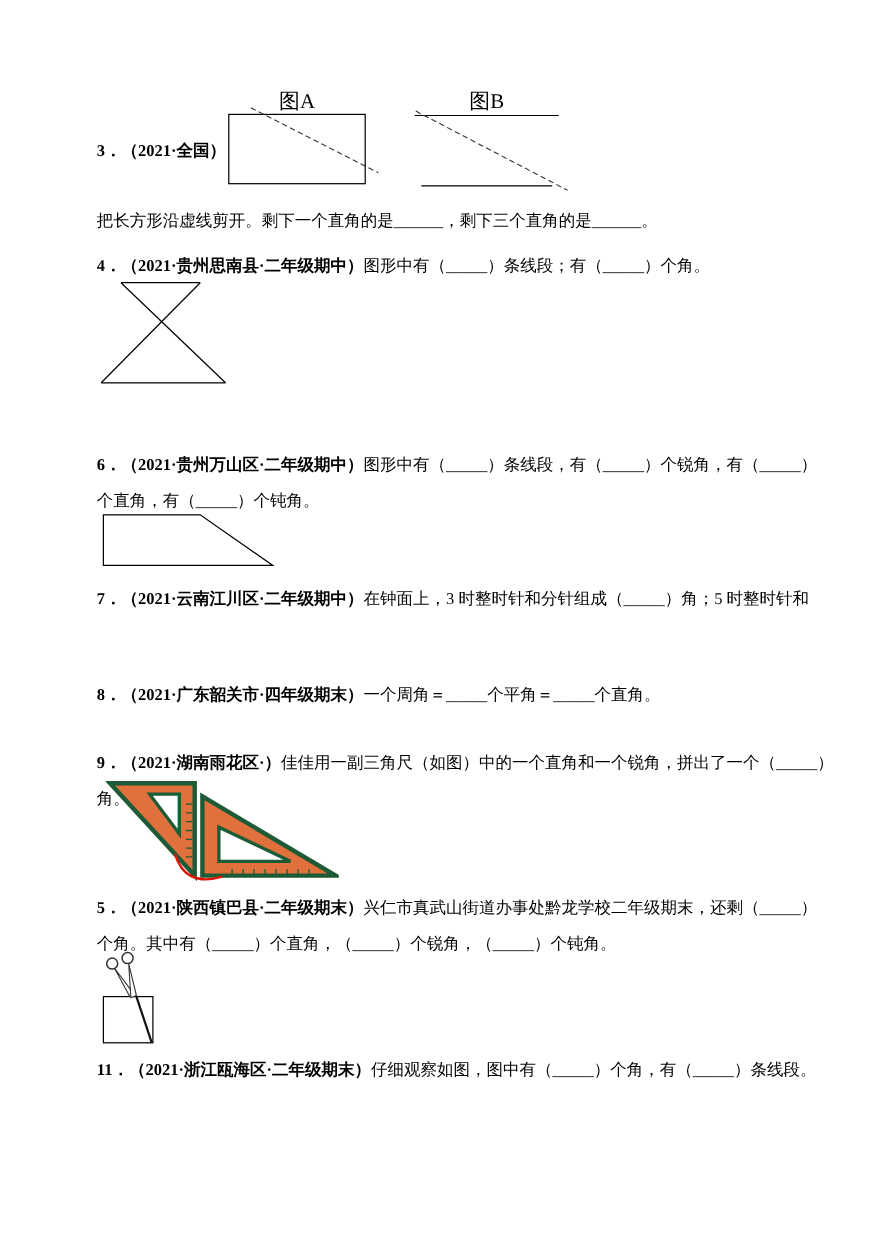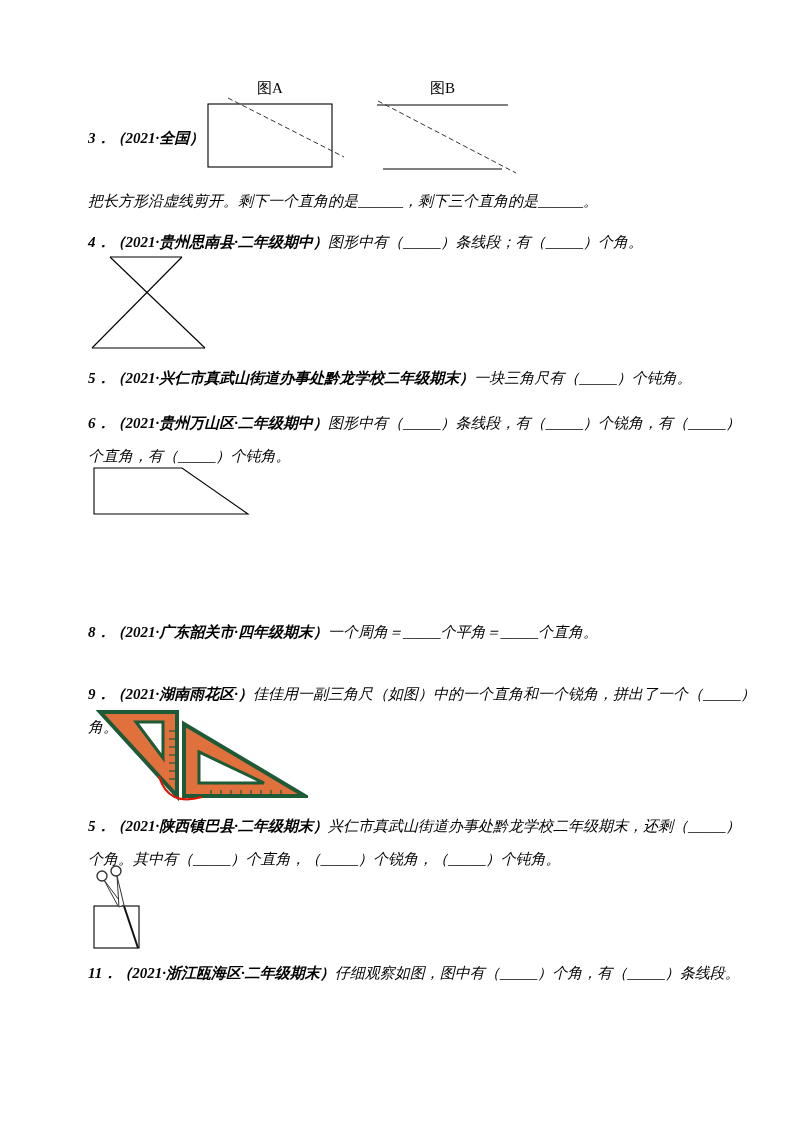--- a/index.html
+++ b/index.html
@@ -2,23 +2,23 @@
 <html style="--ink: #000000; --ruler_fill: #e0703c; --ruler_border: #1d5a36; --arc_red: #dd1606;"><head>
 <meta charset="utf-8">
 <style>
   html,body { margin:0; padding:0; background:#fff; }
   .page {
     position:relative; width:793px; height:1122px; background:#ffffff;
     font-family:"Liberation Serif","DejaVu Serif",serif;
     color:#000; overflow:hidden;
   }
   .q { position:absolute; left:88px; width:660px; font-size:15px; line-height:33px; }
-  .qline { white-space:nowrap;font-style:italic; }
+  .qline { white-space:nowrap; }
   .q b { font-weight:bold; }
-  .fig-label { position:absolute; font-size:15px; text-align:center; }
+  .fig-label { position:absolute; font-size:19px; text-align:center; }
   svg { position:absolute; display:block; }
   .ln   { stroke:#000; stroke-width:1.1; fill:none; }
   .dash { stroke:#333; stroke-width:1; stroke-dasharray:5 3; fill:none; }
   .tri  { fill:var(--ruler_fill); stroke:var(--ruler_border); stroke-width:4; stroke-linejoin:miter; }
   .hole { fill:#ffffff; stroke:var(--ruler_border); stroke-width:3; stroke-linejoin:miter; }
   .tick { stroke:var(--ruler_border); stroke-width:1.2; }
   .arc  { fill:none; stroke:var(--arc_red); stroke-width:2.2; }
   .cut  { stroke:#111; stroke-width:2; }
   .sc   { stroke:#333; stroke-width:1.4; fill:none; }
   .scb  { stroke:#333; stroke-width:1; fill:#fff; }
@@ -53,34 +53,32 @@
     <div class="qline"><b>4．</b><b>（2021·贵州思南县·二年级期中）</b><span>图形中有（_____）条线段；有（_____）个角。</span></div>
   </div>
 
   <svg style="left:88px; top:252px;" width="125" height="102" viewBox="0 0 125 102">
     <line class="ln" x1="22" y1="5" x2="94" y2="5"></line>
     <line class="ln" x1="4" y1="96" x2="117" y2="96"></line>
     <line class="ln" x1="22" y1="5" x2="117" y2="96"></line>
     <line class="ln" x1="94" y1="5" x2="4" y2="96"></line>
   </svg>
 
-  <div class="q" style="top:362px;">
-    <div class="qline"><b>5．</b><b>（2021·兴仁市真武山街道办事处黔龙学校二年级期末）</b><span>一块三角尺有（_____）个钝角。</span></div>
-  </div>
 
   <div class="q" style="top:407px;">
     <div class="qline"><b>6．</b><b>（2021·贵州万山区·二年级期中）</b><span>图形中有（_____）条线段，有（_____）个锐角，有（_____）</span></div>
     <div class="qline">个直角，有（_____）个钝角。</div>
   </div>
 
   <svg style="left:90px; top:464px;" width="165" height="55" viewBox="0 0 165 55">
     <polygon class="ln" points="4,4 92,4 158,50 4,50"></polygon>
   </svg>
 
   <div class="q" style="top:529px;">
+    <div class="qline"><b>7．</b><b>（2021·云南江川区·二年级期中）</b><span>在钟面上，3 时整时针和分针组成（_____）角；5 时整时针和</span></div>
   </div>
 
   <div class="q" style="top:600px;margin-top:16px;">
     <div class="qline"><b>8．</b><b>（2021·广东韶关市·四年级期末）</b><span>一个周角＝_____个平角＝_____个直角。</span></div>
   </div>
 
   <div class="q" style="top:644px;margin-top:34px;">
     <div class="qline"><b>9．</b><b>（2021·湖南雨花区·）</b><span>佳佳用一副三角尺（如图）中的一个直角和一个锐角，拼出了一个（_____）</span></div>
     <div class="qline">角。</div>
   </div>

